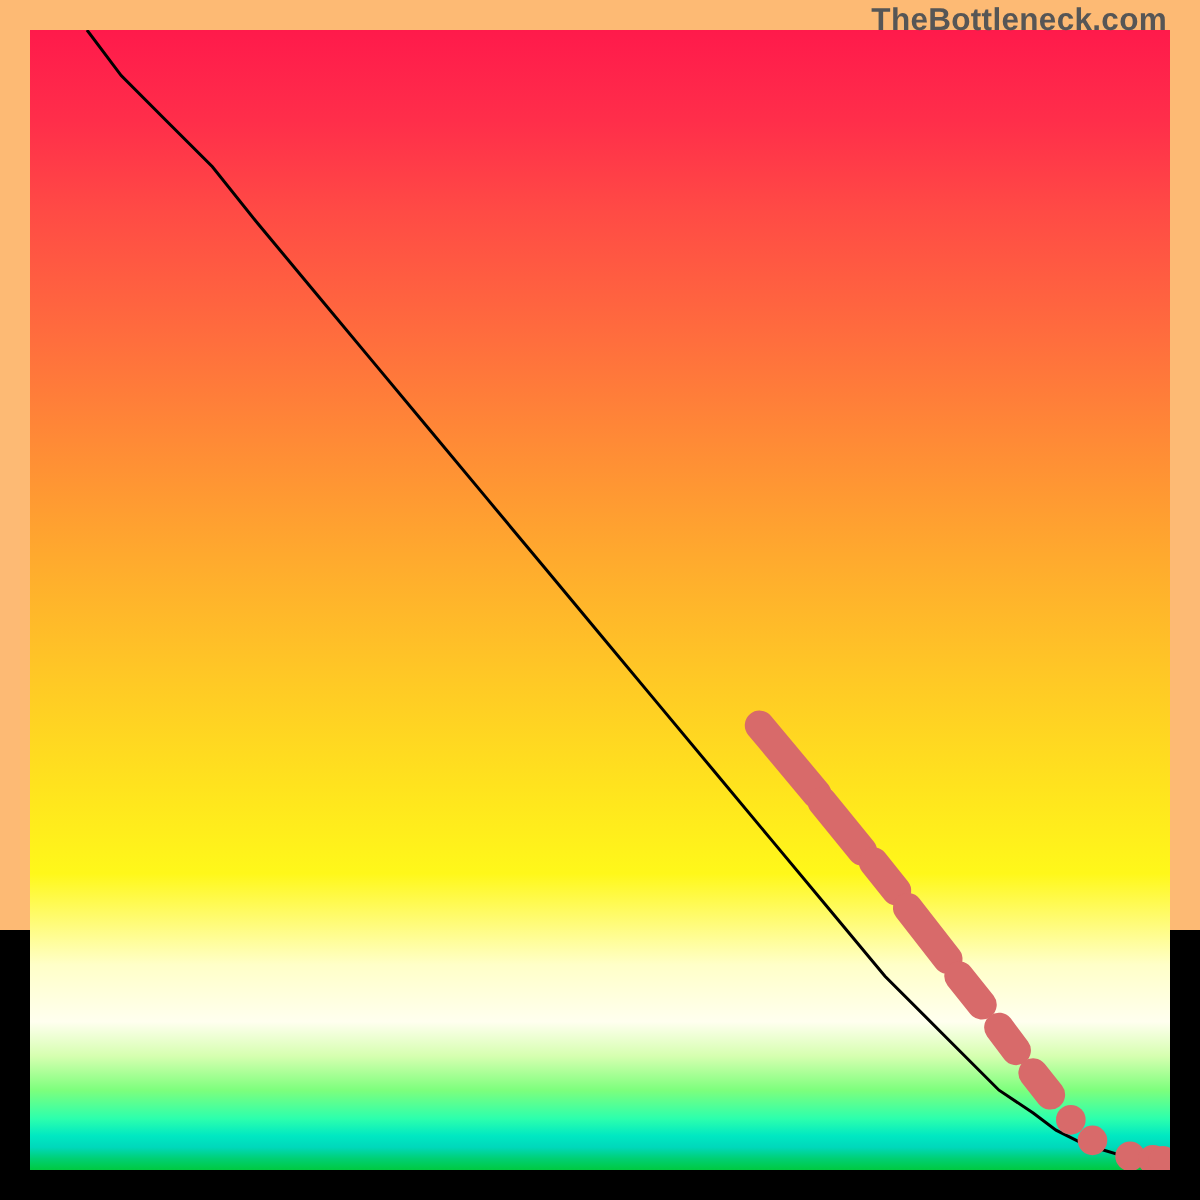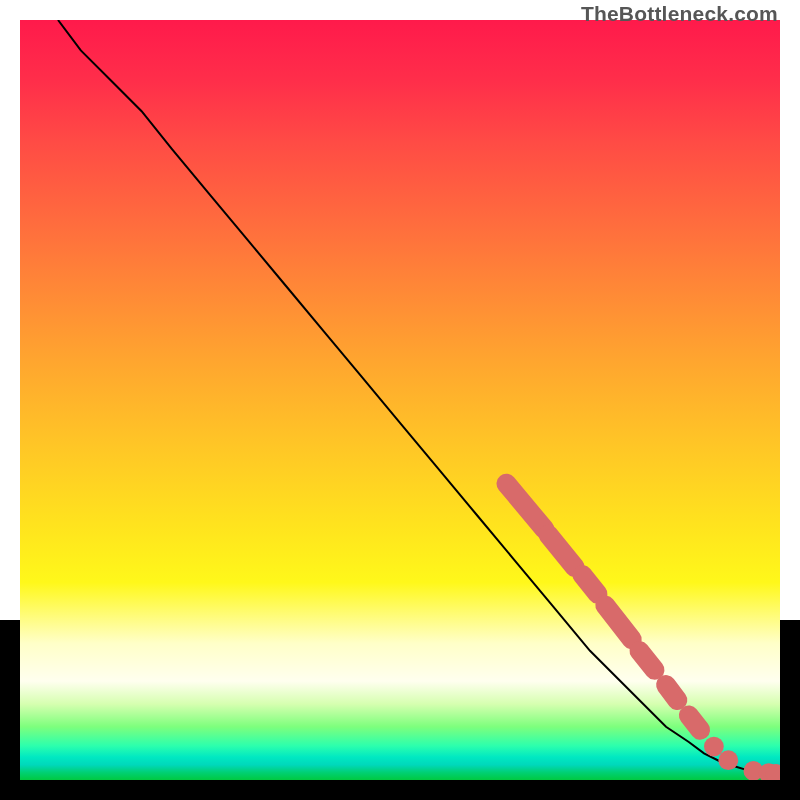--- a/index.html
+++ b/index.html
@@ -9,21 +9,21 @@
     height: 800px;
     background: #000;
     overflow: hidden;
   }
   .frame {
     position: absolute;
     left: 0;
     top: 0;
     width: 800px;
     height: 620px;
-    background: #ffffff;
+    background: #fdba74;
   }
   .plot {
     position: absolute;
     left: 20px;
     top: 20px;
     width: 760px;
     height: 760px;
     
     background: linear-gradient(
       to bottom,

